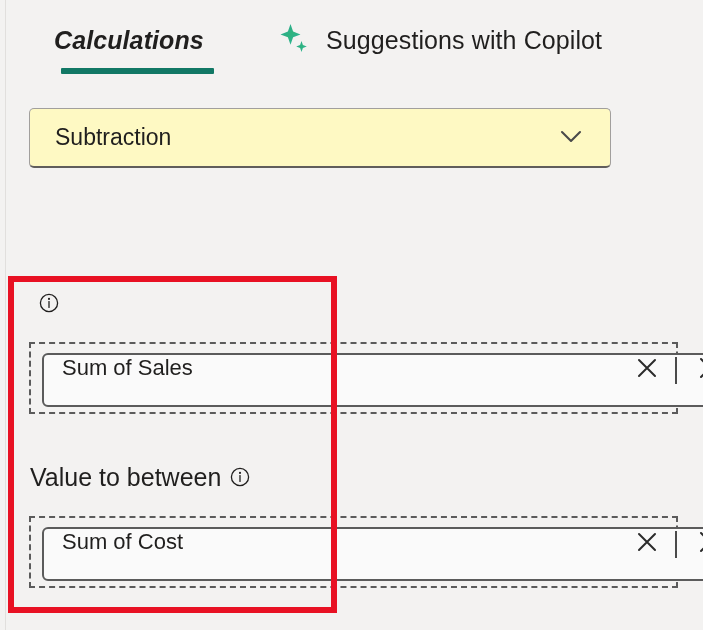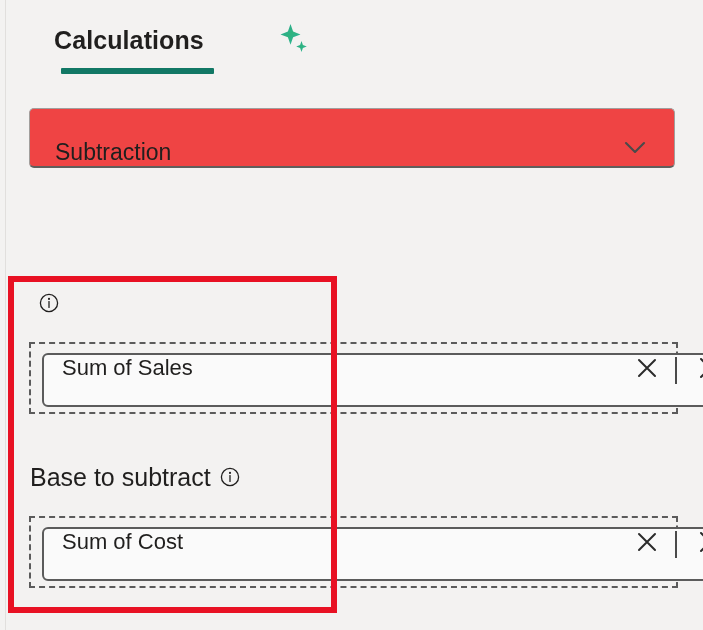--- a/index.html
+++ b/index.html
@@ -59,20 +59,21 @@
     height: 40px;
   }
   .tab-label {
     font-size: 25px;
     color: #201f1e;
     letter-spacing: 0.1px;
     white-space: nowrap;
   }
   .tab-calculations .tab-label {
     font-weight: 600;
+    font-style: italic;
   }
   .tab-copilot .tab-label {
     font-weight: 400;
     margin-left: 14px;
   }
   .tab-underline {
     position: absolute;
     left: 55px;
     top: 68px;
     width: 153px;
@@ -85,29 +86,29 @@
     height: 34px;
     display: block;
     flex: none;
   }
 
   
   .dropdown {
     position: absolute;
     left: 23px;
     top: 108px;
-    width: 646px;
+    width: 582px;
     height: 60px;
-    background: #ef4444;
+    background: #fef9c3;
     border: 1px solid #a19f9d;
     border-bottom: 2px solid #605e5c;
     border-radius: 5px;
     box-sizing: border-box;
     display: flex;
-    align-items: flex-end;
+    align-items: center;
     cursor: pointer;
   }
   .dropdown-value {
     font-size: 23px;
     color: #201f1e;
     margin-left: 25px;
     flex: 1;
     white-space: nowrap;
   }
   .dropdown-chevron {
@@ -240,20 +241,21 @@
             <linearGradient id="sparkGrad" x1="0" y1="0" x2="1" y2="1">
               <stop offset="0%" stop-color="#2aa79b"></stop>
               <stop offset="50%" stop-color="#2fb37f"></stop>
               <stop offset="100%" stop-color="#2bb3a3"></stop>
             </linearGradient>
           </defs>
           <path d="M12.5 1 L15.1 8.6 L22.5 11.4 L15.1 14.2 L12.5 21.8 L9.9 14.2 L2.5 11.4 L9.9 8.6 Z" fill="url(#sparkGrad)"></path>
           <path d="M23.5 18 L24.9 22 L28.8 23.5 L24.9 25 L23.5 29 L22.1 25 L18.2 23.5 L22.1 22 Z" fill="url(#sparkGrad)"></path>
         </svg>
       </span>
+      <span class="tab-label">Suggestions with Copilot</span>
     </div>
 
     <div class="tab-underline"></div>
   </div>
 
   <div class="dropdown">
     <span class="dropdown-value">Subtraction</span>
     <span>
       <svg class="dropdown-chevron" viewBox="0 0 30 30" xmlns="http://www.w3.org/2000/svg">
         <path d="M6 11 L15 20 L24 11" fill="none" stroke="#4a4a4a" stroke-width="2.1" stroke-linecap="round" stroke-linejoin="round"></path>
@@ -287,21 +289,21 @@
               <path d="M9 4 L18 13 L9 22" fill="none" stroke="#2b2b2b" stroke-width="2" stroke-linecap="round" stroke-linejoin="round"></path>
             </svg>
           </span>
         </span>
       </div>
     </div>
   </div>
 
   <div class="field-group group-subtract">
     <div class="field-label-row">
-      <span class="field-label">Base to subtract</span>
+      <span class="field-label">Value to between</span>
       <span>
         <svg class="info-icon" viewBox="0 0 20 20" xmlns="http://www.w3.org/2000/svg">
           <circle cx="10" cy="10" r="8.6" fill="none" stroke="#201f1e" stroke-width="1.3"></circle>
           <circle cx="10" cy="5.9" r="1.05" fill="#201f1e"></circle>
           <path d="M10 8.6 L10 14.4" stroke="#201f1e" stroke-width="1.3" stroke-linecap="round"></path>
         </svg>
       </span>
     </div>
     <div class="field-dashed">
       <div class="field-box">

